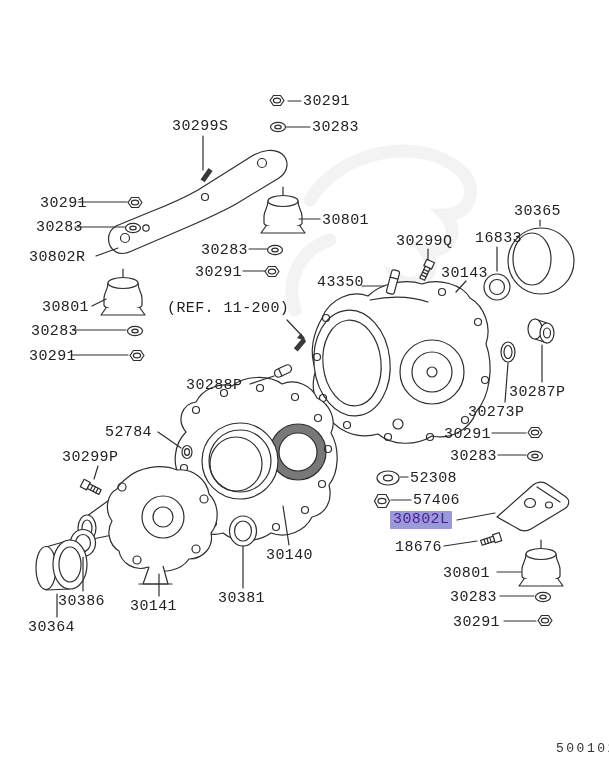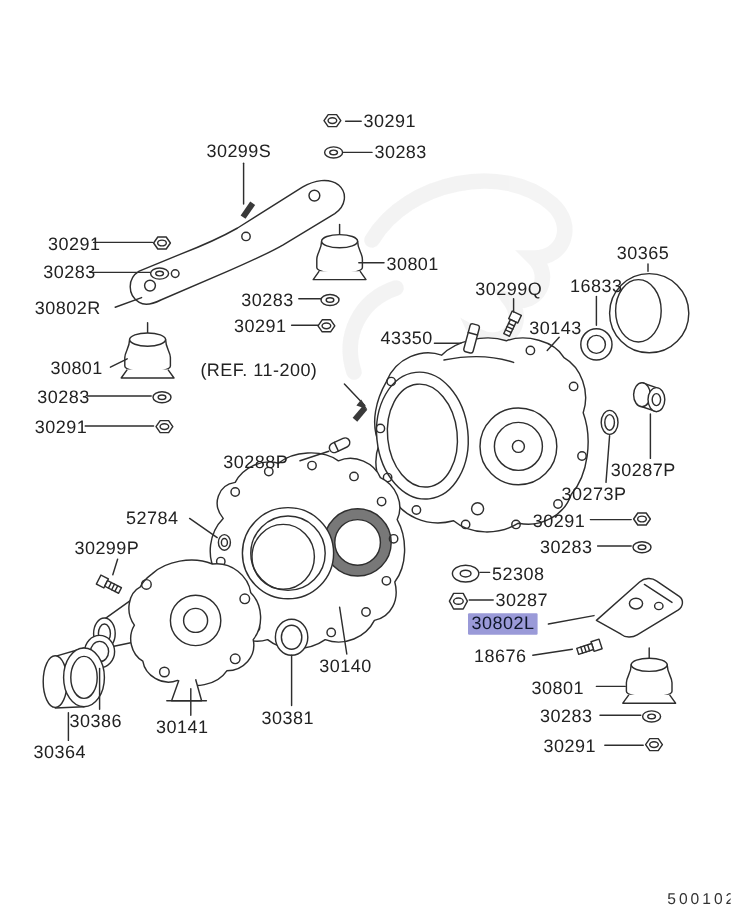--- a/index.html
+++ b/index.html
@@ -1,30 +1,30 @@
 <!DOCTYPE html>
 <html><head>
 <meta charset="utf-8">
 <style>
   html,body{margin:0;padding:0;background:#fff;}
   .stage{
     position:relative;width:609px;height:768px;background:#ffffff;
-    font-family:Liberation Sans, sans-serif;overflow:hidden;
+    font-family:Liberation Mono, monospace;overflow:hidden;
   }
   svg{position:absolute;left:0;top:0;}
   .ln{fill:none;stroke:#2e2e2e;stroke-width:1.2;stroke-linecap:round;stroke-linejoin:round;}
   .fw{fill:#ffffff;stroke:#2e2e2e;stroke-width:1.2;stroke-linejoin:round;}
   .dk{fill:#3a3a3a;stroke:none;}
   .gr{fill:#787878;stroke:#2e2e2e;stroke-width:1.2;}
   .wm{fill:none;stroke:#ebebeb;stroke-width:13;stroke-linecap:round;}
   .lbl{
     position:absolute;font-size:15px;color:#222222;letter-spacing:.4px;
     white-space:nowrap;line-height:18px;
   }
-  .lbl.hl{background:#9a9ad8;color:#0f172a;padding:0 3px;border-radius:1px;}
+  .lbl.hl{background:#9a9ad8;color:#4c1d95;padding:0 3px;border-radius:1px;}
   .pagecode{
     position:absolute;font-size:13px;letter-spacing:2.5px;color:#333333;
     white-space:nowrap;
     margin-left:44px;
   }
 </style>
 </head>
 <body>
 
 <div class="stage">
@@ -289,21 +289,21 @@
   <span class="lbl" style="left:31px;top:323px">30283</span>
   <span class="lbl" style="left:29px;top:348px">30291</span>
   <span class="lbl" style="left:186px;top:377px">30288P</span>
   <span class="lbl" style="left:509px;top:384px">30287P</span>
   <span class="lbl" style="left:468px;top:404px">30273P</span>
   <span class="lbl" style="left:444px;top:426px">30291</span>
   <span class="lbl" style="left:450px;top:448px">30283</span>
   <span class="lbl" style="left:105px;top:424px">52784</span>
   <span class="lbl" style="left:62px;top:449px">30299P</span>
   <span class="lbl" style="left:410px;top:470px">52308</span>
-  <span class="lbl" style="left:413px;top:492px">30287</span>
+  <span class="lbl" style="left:413px;top:492px">57406</span>
   <span class="lbl hl" style="left:390px;top:511px">30802L</span>
   <span class="lbl" style="left:395px;top:539px">18676</span>
   <span class="lbl" style="left:443px;top:565px">30801</span>
   <span class="lbl" style="left:450px;top:589px">30283</span>
   <span class="lbl" style="left:453px;top:614px">30291</span>
   <span class="lbl" style="left:58px;top:593px">30386</span>
   <span class="lbl" style="left:130px;top:598px">30141</span>
   <span class="lbl" style="left:218px;top:590px">30381</span>
   <span class="lbl" style="left:266px;top:547px">30140</span>
   <span class="lbl" style="left:28px;top:619px">30364</span>

